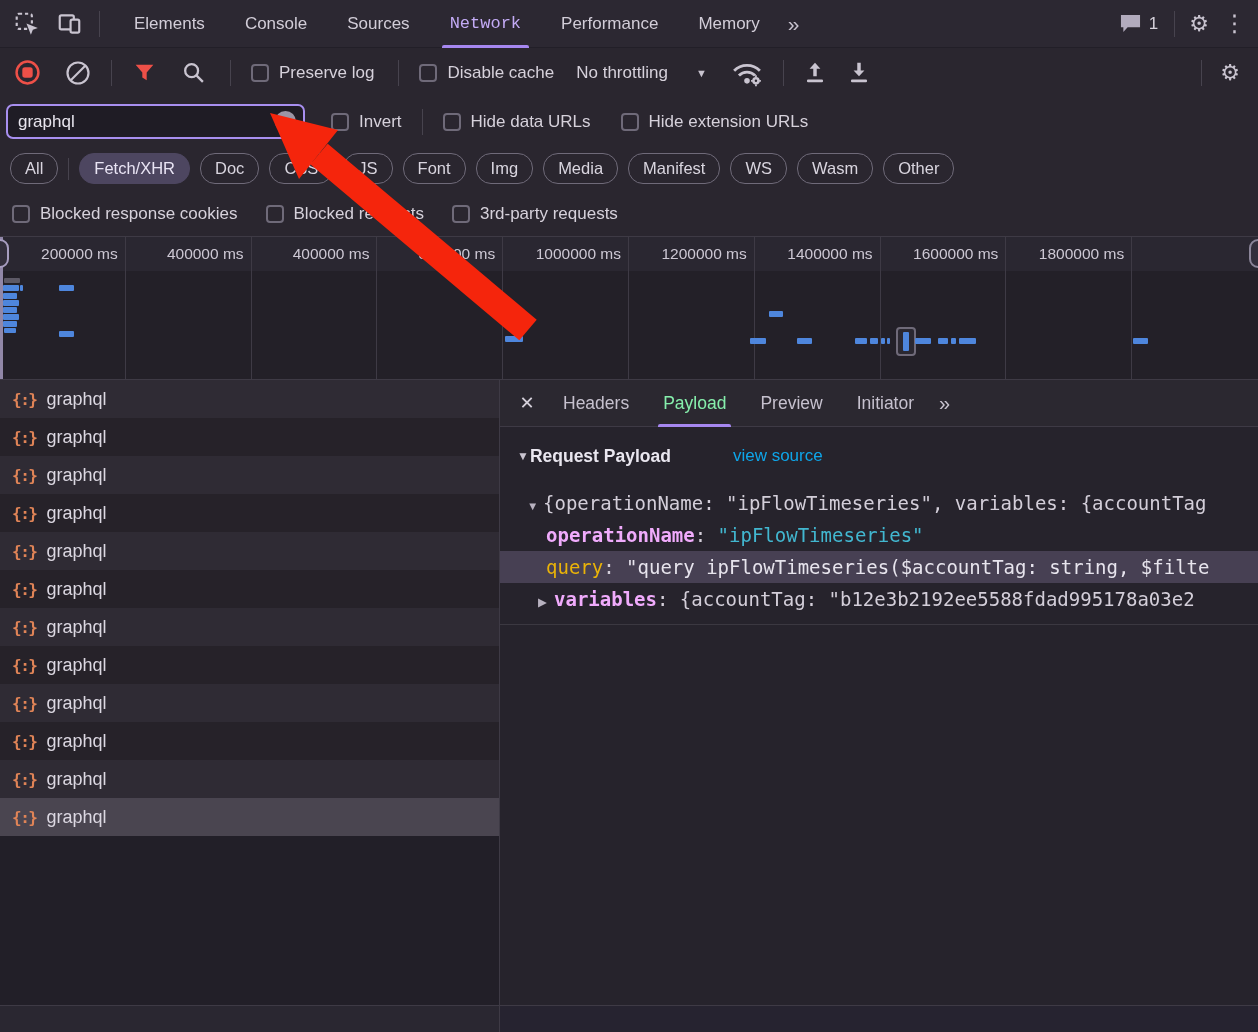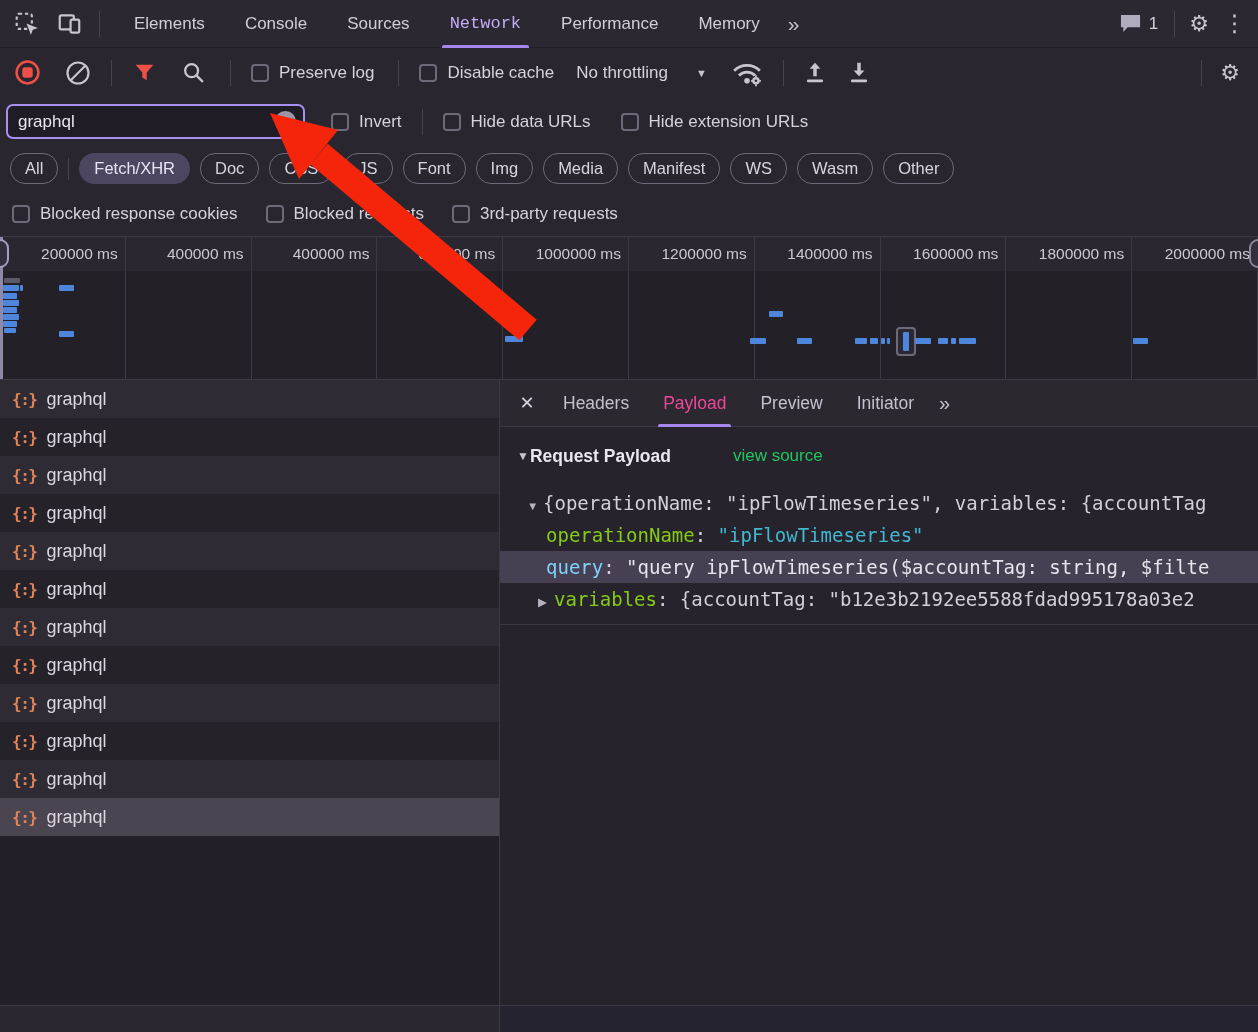--- a/index.html
+++ b/index.html
@@ -73,40 +73,40 @@
   .req-row.odd { background:#2f2b34; }
   .req-row.even { background:#262229; }
   .req-row.sel { background:#4a4550; }
   .req-icon { color:#e08457; font:700 16px "DejaVu Sans Mono", monospace; letter-spacing:-1.5px; }
   .req-label { font-size:18px; color:#dcd8e2; }
 
   .details { flex:1; background:#26232c; display:flex; flex-direction:column; min-width:0; }
   .dtabs { height:47px; display:flex; align-items:center; background:#2b2830; border-bottom:1px solid #3e3a45; padding-left:8px; }
   .dclose { width:38px; text-align:center; font-size:18px; color:#d5d0da; cursor:pointer; }
   .dtab { padding:0 17px; line-height:47px; font-size:17.5px; color:#c6c1ce; position:relative; cursor:pointer; }
-  .dtab.sel { color:#ec4899; }
+  .dtab.sel { color:#86efac; }
   .dtab.sel::after { content:""; position:absolute; left:12px; right:12px; bottom:0; height:3px; background:#a687f0; border-radius:2px 2px 0 0; }
   .dmore { margin-left:8px; font-size:20px; color:#c9c4d0; cursor:pointer; }
 
   .payload { flex:1; min-width:0; overflow:hidden; }
   .sec-row { display:flex; align-items:center; height:38px; margin-top:10px; padding-left:17px; }
   .sec-tri { font-size:12px; color:#c9c4d0; margin-right:1px; }
   .sec-title { font-weight:bold; font-size:17.5px; color:#e9e6ef; }
-  .view-src { margin-left:62px; font-size:17px; color:#22c55e; cursor:pointer; }
+  .view-src { margin-left:62px; font-size:17px; color:#0ea5e9; cursor:pointer; }
   .tree { margin-top:12px; }
   .pl-row { height:32px; line-height:32px; white-space:nowrap; overflow:hidden;
             font-family:"DejaVu Sans Mono", monospace; font-size:19px; color:#d3ced9; cursor:pointer; }
   .pl-row .tri { display:inline-block; width:16px; font-size:11.5px; color:#b8b2c0; font-family:"Liberation Sans", sans-serif; }
   .ind1 { padding-left:27px; }
   .ind2 { padding-left:46px; }
   .ind4 { padding-left:38px; }
-  .key { color:#84cc16; }
+  .key { color:#f0abfc;font-weight:bold; }
   .str { color:#42b7d0; }
   .pl-row.hl { background:#474053; }
-  .hl .keyh { color:#7dd3fc; }
+  .hl .keyh { color:#eab308; }
   .hl .valh { color:#e7e4ed; }
   .pl-divider { margin-top:9px; border-top:1px solid #3b3841; }
 
   
   .bstrip { top:1005px; height:27px; border-top:1px solid #3e3a45; align-items:stretch; }
   .bstrip .bl { width:500px; background:#2a2731; border-right:1px solid #3e3a45; }
   .bstrip .br { flex:1; background:#262330; }
 
   
   .arrow-overlay { position:absolute; left:0; top:0; width:1258px; height:1032px; z-index:50; pointer-events:none; }
@@ -296,23 +296,20 @@
           <div class="ov-lab">1200000 ms</div>
         </div>
         <div class="ov-col">
           <div class="ov-lab">1400000 ms</div>
         </div>
         <div class="ov-col">
           <div class="ov-lab">1600000 ms</div>
         </div>
         <div class="ov-col">
           <div class="ov-lab">1800000 ms</div>
-        </div>
-        <div class="ov-col">
-          <div class="ov-lab">2000000 ms</div>
         </div>
       </div>
     <div class="ov-canvas">
         <div class="ov-bar gray" style="left: 4px; top: 41px; width: 16px; height: 5px;"></div>
         <div class="ov-bar" style="left: 3px; top: 48px; width: 16px; height: 6px;"></div>
         <div class="ov-bar" style="left: 20px; top: 48px; width: 3px; height: 6px;"></div>
         <div class="ov-bar" style="left: 3px; top: 56px; width: 14px; height: 6px;"></div>
         <div class="ov-bar" style="left: 3px; top: 63px; width: 16px; height: 6px;"></div>
         <div class="ov-bar" style="left: 3px; top: 70px; width: 14px; height: 6px;"></div>
         <div class="ov-bar" style="left: 3px; top: 77px; width: 16px; height: 6px;"></div>

